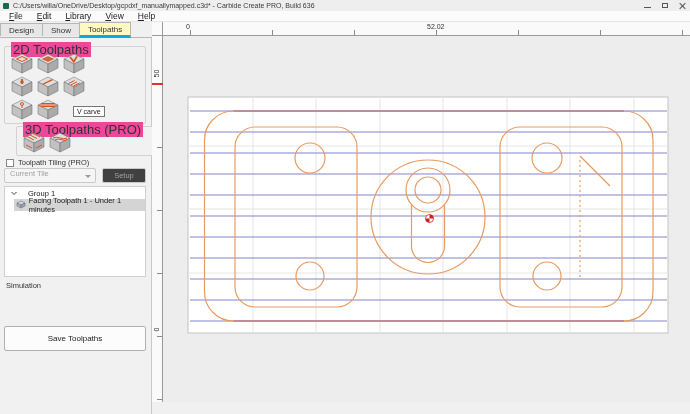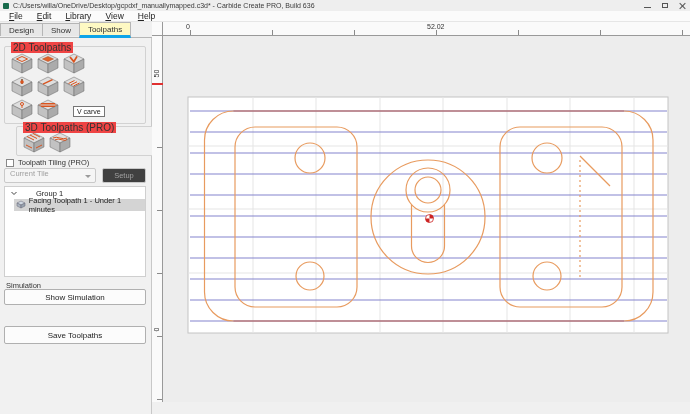--- a/index.html
+++ b/index.html
@@ -24,42 +24,42 @@
   .menu-item .accel{text-decoration:underline}
 
   
   .tabbar{position:absolute;left:0;top:22px;width:170px;height:16px;display:flex;align-items:center;border-bottom:1px solid #b6b6b6}
   .tab{height:13px;border:1px solid #b6b6b6;border-bottom:none;background:#e7e7e7;font-size:8px;color:#333;display:flex;align-items:center;justify-content:center;padding:0 8px;margin-right:-1px}
   .tab.active{height:16px;background:#fef9c3;margin-bottom:-1px;border-bottom:3px solid #0ea5e9}
 
   
   .panel{position:absolute;left:0;top:38px;width:152px;height:376px;background:#f1f1f1;border-right:1px solid #c8c8c8}
   .groupbox{position:absolute;border:1px solid #d2d2d2;border-radius:2px;background:#f1f1f1}
-  .groupbox>.gb-title{position:absolute;top:-5px;left:6px;background:#ef4444;padding:0 2px;font-size:10px;color:#333}
+  .groupbox>.gb-title{position:absolute;top:-5px;left:6px;background:#ec4899;padding:0 2px;font-size:13px;color:#333}
   .icon-btn{position:absolute;width:24px;height:22px;cursor:pointer}
   .tooltip{position:absolute;left:73px;top:68px;background:#ffffff;border:1px solid #767676;font-size:7px;line-height:9px;height:11px;padding:0 3px;z-index:60;color:#222}
 
   .checkrow{position:absolute;left:6px;top:120px;display:flex;align-items:center;gap:4px}
   .checkbox{width:8px;height:8px;background:#fff;border:1px solid #888}
   .checkrow span{font-size:7.5px;color:#333}
 
   .combo{position:absolute;left:4px;top:130px;width:92px;height:15px;background:#f5f5f5;border:1px solid #c9c9c9;border-radius:2px;font-size:7.5px;color:#a0a0a0;display:flex;align-items:flex-start;padding:0 5px}
   .combo .arrow{position:absolute;right:4px;top:6px;width:0;height:0;border-left:3px solid transparent;border-right:3px solid transparent;border-top:3px solid #9a9a9a}
   .btn{background:#fcfcfc;border:1px solid #b0b0b0;border-radius:2px;font-size:8px;color:#222;display:flex;align-items:center;justify-content:center;cursor:pointer}
   .btn.disabled{color:#a0a0a0;background:#404040;border-color:#c9c9c9}
   .setup-btn{position:absolute;left:102px;top:130px;width:44px;height:15px;font-size:7.5px}
 
   .tree{position:absolute;left:4px;top:148px;width:142px;height:91px;background:#ffffff;border:1px solid #cfcfcf;overflow:hidden}
-  .tree-group{display:flex;align-items:center;gap:18px;height:12px;padding-left:5px;font-size:7.5px;color:#222}
+  .tree-group{display:flex;align-items:center;gap:10px;height:12px;padding-left:5px;font-size:7.5px;color:#222}
   .tree-item{display:flex;align-items:center;gap:3px;height:12px;margin-left:9px;font-size:7.5px;color:#222;padding-left:2px}
   .tree-item.selected{background:#d4d4d4}
 
   .sim-label{position:absolute;left:6px;top:243px;font-size:7.5px;color:#333}
   .show-sim-btn{position:absolute;left:4px;top:251px;width:142px;height:16px}
-  .save-btn{position:absolute;left:4px;top:288px;width:142px;height:18px}
+  .save-btn{position:absolute;left:4px;top:288px;width:142px;height:25px}
 
   
   .ruler-corner{position:absolute;left:152px;top:22px;width:11px;height:14px;background:#fafafa;border-right:1px solid #999;border-bottom:1px solid #999}
   .ruler-h{position:absolute;left:163px;top:22px;width:527px;height:14px;background:#fafafa;border-bottom:1px solid #999}
   .ruler-h .ticks{position:absolute;left:0;bottom:0;width:100%;height:5px;background:repeating-linear-gradient(90deg,#8a8a8a 0 1px,transparent 1px 82px);background-position:27px 0}
   .ruler-h .rlabel{position:absolute;top:1px;font-size:7px;color:#333}
   .ruler-v{position:absolute;left:152px;top:36px;width:11px;height:366px;background:#fafafa;border-right:1px solid #999}
   .ruler-v .ticks{position:absolute;right:0;top:0;height:100%;width:5px;background:repeating-linear-gradient(180deg,#8a8a8a 0 1px,transparent 1px 63px);background-position:0 48px}
   .vlabel{position:absolute;font-size:7px;color:#333;width:20px;text-align:center;transform:rotate(-90deg)}
   .cursor-tick{position:absolute;left:0;top:47px;width:11px;height:2px;background:#e03030}
@@ -236,21 +236,20 @@
         <svg width="10" height="10">
             <polygon points="5,1 9,3 5,5 1,3" fill="#cfd8e2" stroke="#667" stroke-width="0.5"></polygon>
             <polygon points="1,3 5,5 5,8 1,6" fill="#aab4c0" stroke="#667" stroke-width="0.5"></polygon>
             <polygon points="5,5 9,3 9,6 5,8" fill="#98a2ae" stroke="#667" stroke-width="0.5"></polygon>
           </svg>
         <span>Facing Toolpath 1 - Under 1 minutes</span>
       </div>
     </div>
 
     <div class="sim-label">Simulation</div>
-    <div class="btn show-sim-btn">Show Simulation</div>
 
     <div class="btn save-btn">Save Toolpaths</div>
   </div>
 
   <div class="ruler-corner"></div>
 
   <div class="ruler-h">
     <div class="ticks"></div>
     <span class="rlabel" style="left:23px">0</span>
     <span class="rlabel" style="left:264px">52.02</span>

